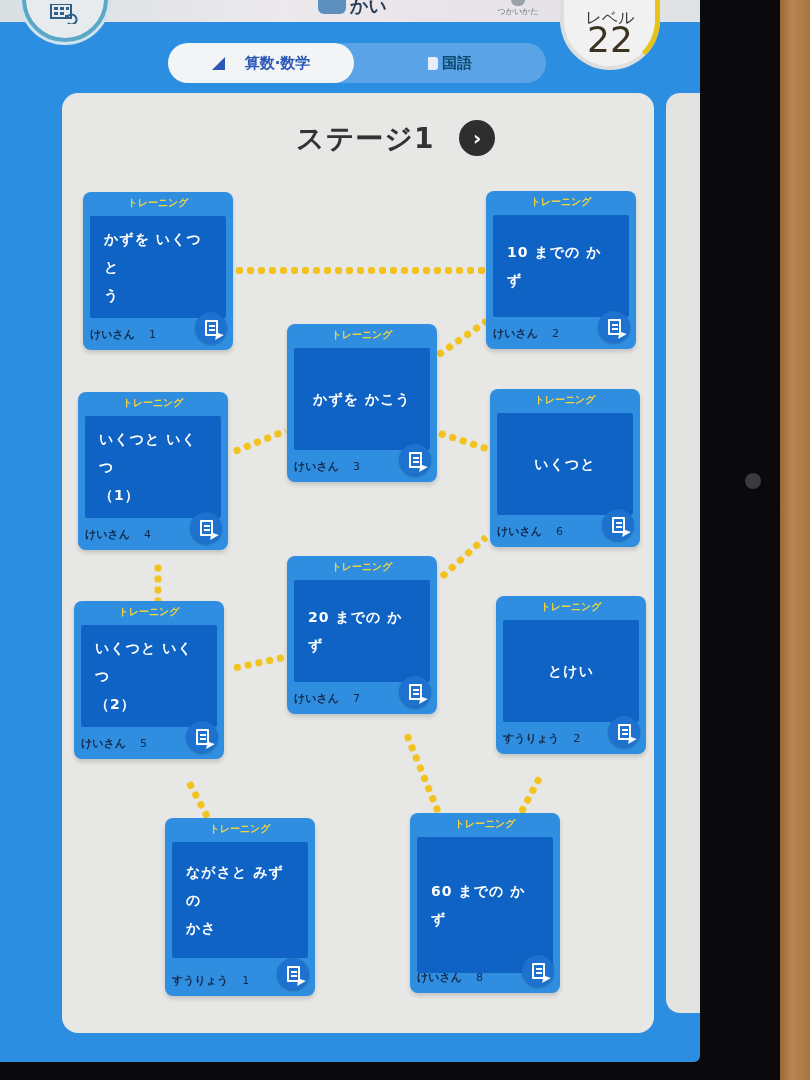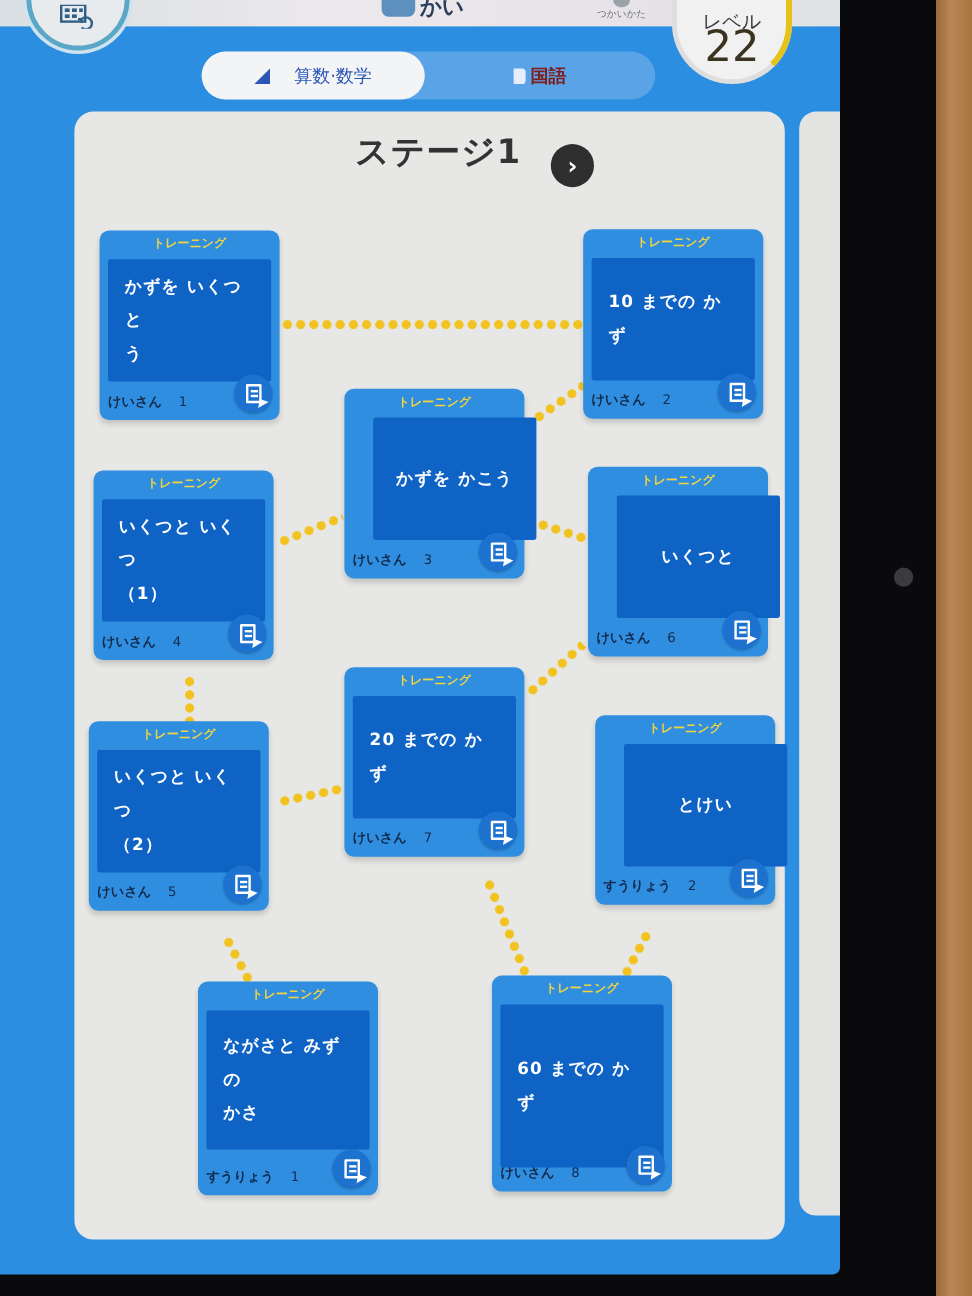--- a/index.html
+++ b/index.html
@@ -19,38 +19,38 @@
   .menu-btn { position: absolute; left: 22px; top: -44px; width: 86px; height: 86px; border-radius: 50%; background: #e8ebee; border: 4px solid #5aa7c8; box-shadow: 0 0 0 3px #cfe3ef; }
   .menu-icon { position: absolute; left: 24px; top: 44px; width: 28px; height: 20px; }
 
   .level { position: absolute; left: 560px; top: -6px; width: 100px; height: 76px; }
   .level-ring { position: absolute; left: 0; top: 0; width: 100px; height: 76px; border-radius: 0 0 50px 50px; background: #f1f1f1; border: 4px solid #dedede; border-top: none; }
   .level-arc { position: absolute; left: 0; top: 0; width: 100px; height: 76px; border-radius: 0 0 50px 50px; border-right: 5px solid #e6c21b; border-bottom: 5px solid transparent; }
   .level-label { position: absolute; left: 0; top: 14px; width: 100px; text-align: center; font-size: 16px; color: #3a3a3a; }
   .level-num { position: absolute; left: 0; top: 26px; width: 100px; text-align: center; font-size: 36px; font-weight: normal; color: #3a3320; line-height: 40px; }
 
   .tabs { position: absolute; left: 168px; top: 43px; width: 378px; height: 40px; border-radius: 20px; background: #5aa3e6; }
-  .tab-active { position: absolute; left: 0; top: 0; width: 186px; height: 40px; border-radius: 20px; background: #f3f4f6; display: flex; align-items: center; justify-content: center; gap: 20px; color: #2a56b7; font-weight: normal; font-size: 15px; }
-  .tab-inactive { position: absolute; left: 186px; top: 0; width: 192px; height: 40px; display: flex; align-items: center; justify-content: center; gap: 4px; color: #7f1d1d; font-size: 15px; font-weight: bold; }
+  .tab-active { position: absolute; left: 0; top: 0; width: 186px; height: 40px; border-radius: 20px; background: #f3f4f6; display: flex; align-items: center; justify-content: center; gap: 20px; color: #2a56b7; font-weight: bold; font-size: 15px; }
+  .tab-inactive { position: absolute; left: 186px; top: 0; width: 192px; height: 40px; display: flex; align-items: center; justify-content: center; gap: 4px; color: #0c4a6e; font-size: 15px; font-weight: bold; }
   .tri { width: 0; height: 0; border-left: 13px solid transparent; border-bottom: 13px solid #2a56b7; }
   .book { width: 10px; height: 13px; background: #e6eefb; border-radius: 1px 3px 3px 1px; }
 
   .board { position: absolute; left: 62px; top: 93px; width: 592px; height: 940px; background: #e7e7e5; border-radius: 16px; }
   .side-panel { position: absolute; left: 666px; top: 93px; width: 34px; height: 920px; background: #e3e3e1; border-radius: 14px 0 0 14px; }
 
-  .stage-title { position: absolute; left: 296px; top: 108px; font-size: 28px; font-weight: bold; color: #333; letter-spacing: 1px; }
+  .stage-title { position: absolute; left: 296px; top: 120px; font-size: 28px; font-weight: bold; color: #333; letter-spacing: 1px; }
   .stage-next { position: absolute; left: 459px; top: 120px; width: 36px; height: 36px; border-radius: 50%; background: #2e2e2e; color: #fff; font-size: 20px; font-weight: bold; display: flex; align-items: center; justify-content: center; }
 
   .path { position: absolute; height: 9px; transform-origin: 0 50%;
           background: radial-gradient(circle at 50% 50%, #f2c21e 3.5px, transparent 4px) 0 0 / 11px 9px repeat-x; }
 
   .card { position: absolute; width: 150px; height: 158px; background: #2f8ee0; border-radius: 8px; box-shadow: 0 3px 4px rgba(0,0,0,0.15); }
   .card-tag { position: absolute; left: 0; top: 4px; width: 100%; text-align: center; font-size: 10px; font-weight: bold; color: #f2d340; }
   .card-body { position: absolute; left: 7px; top: 24px; width: 136px; height: 102px; background: #0f63c5; border-radius: 2px; display: flex; align-items: center; padding: 0 14px; }
-  .card-body.center { justify-content: center; text-align: left; margin-left: 17px; }
+  .card-body.center { justify-content: center; text-align: left; }
   .card-title { color: #fff; font-size: 14px; font-weight: bold; line-height: 28px; letter-spacing: 1px; white-space: pre-line; }
   .card-foot { position: absolute; left: 7px; bottom: 8px; font-size: 11px; color: #13294a; font-weight: normal; }
   .card-foot span { margin-left: 14px; }
   .card-icon { position: absolute; right: 6px; bottom: 6px; width: 32px; height: 32px; border-radius: 50%; background: #1e72cf; box-shadow: 0 1px 2px rgba(0,0,0,0.25); display: flex; align-items: center; justify-content: center; }
   .doc { width: 13px; height: 16px; border: 2px solid #fff; border-radius: 1px; position: relative; }
   .doc::before { content: ""; position: absolute; left: 2px; top: 3px; width: 6px; height: 2px; background: #fff; box-shadow: 0 4px 0 #fff; }
   .doc::after { content: ""; position: absolute; right: -7px; bottom: -4px; width: 0; height: 0; border-left: 5px solid transparent; border-right: 5px solid transparent; border-bottom: 6px solid #fff; transform: rotate(-30deg); }
 </style>
 </head>
 <body>

